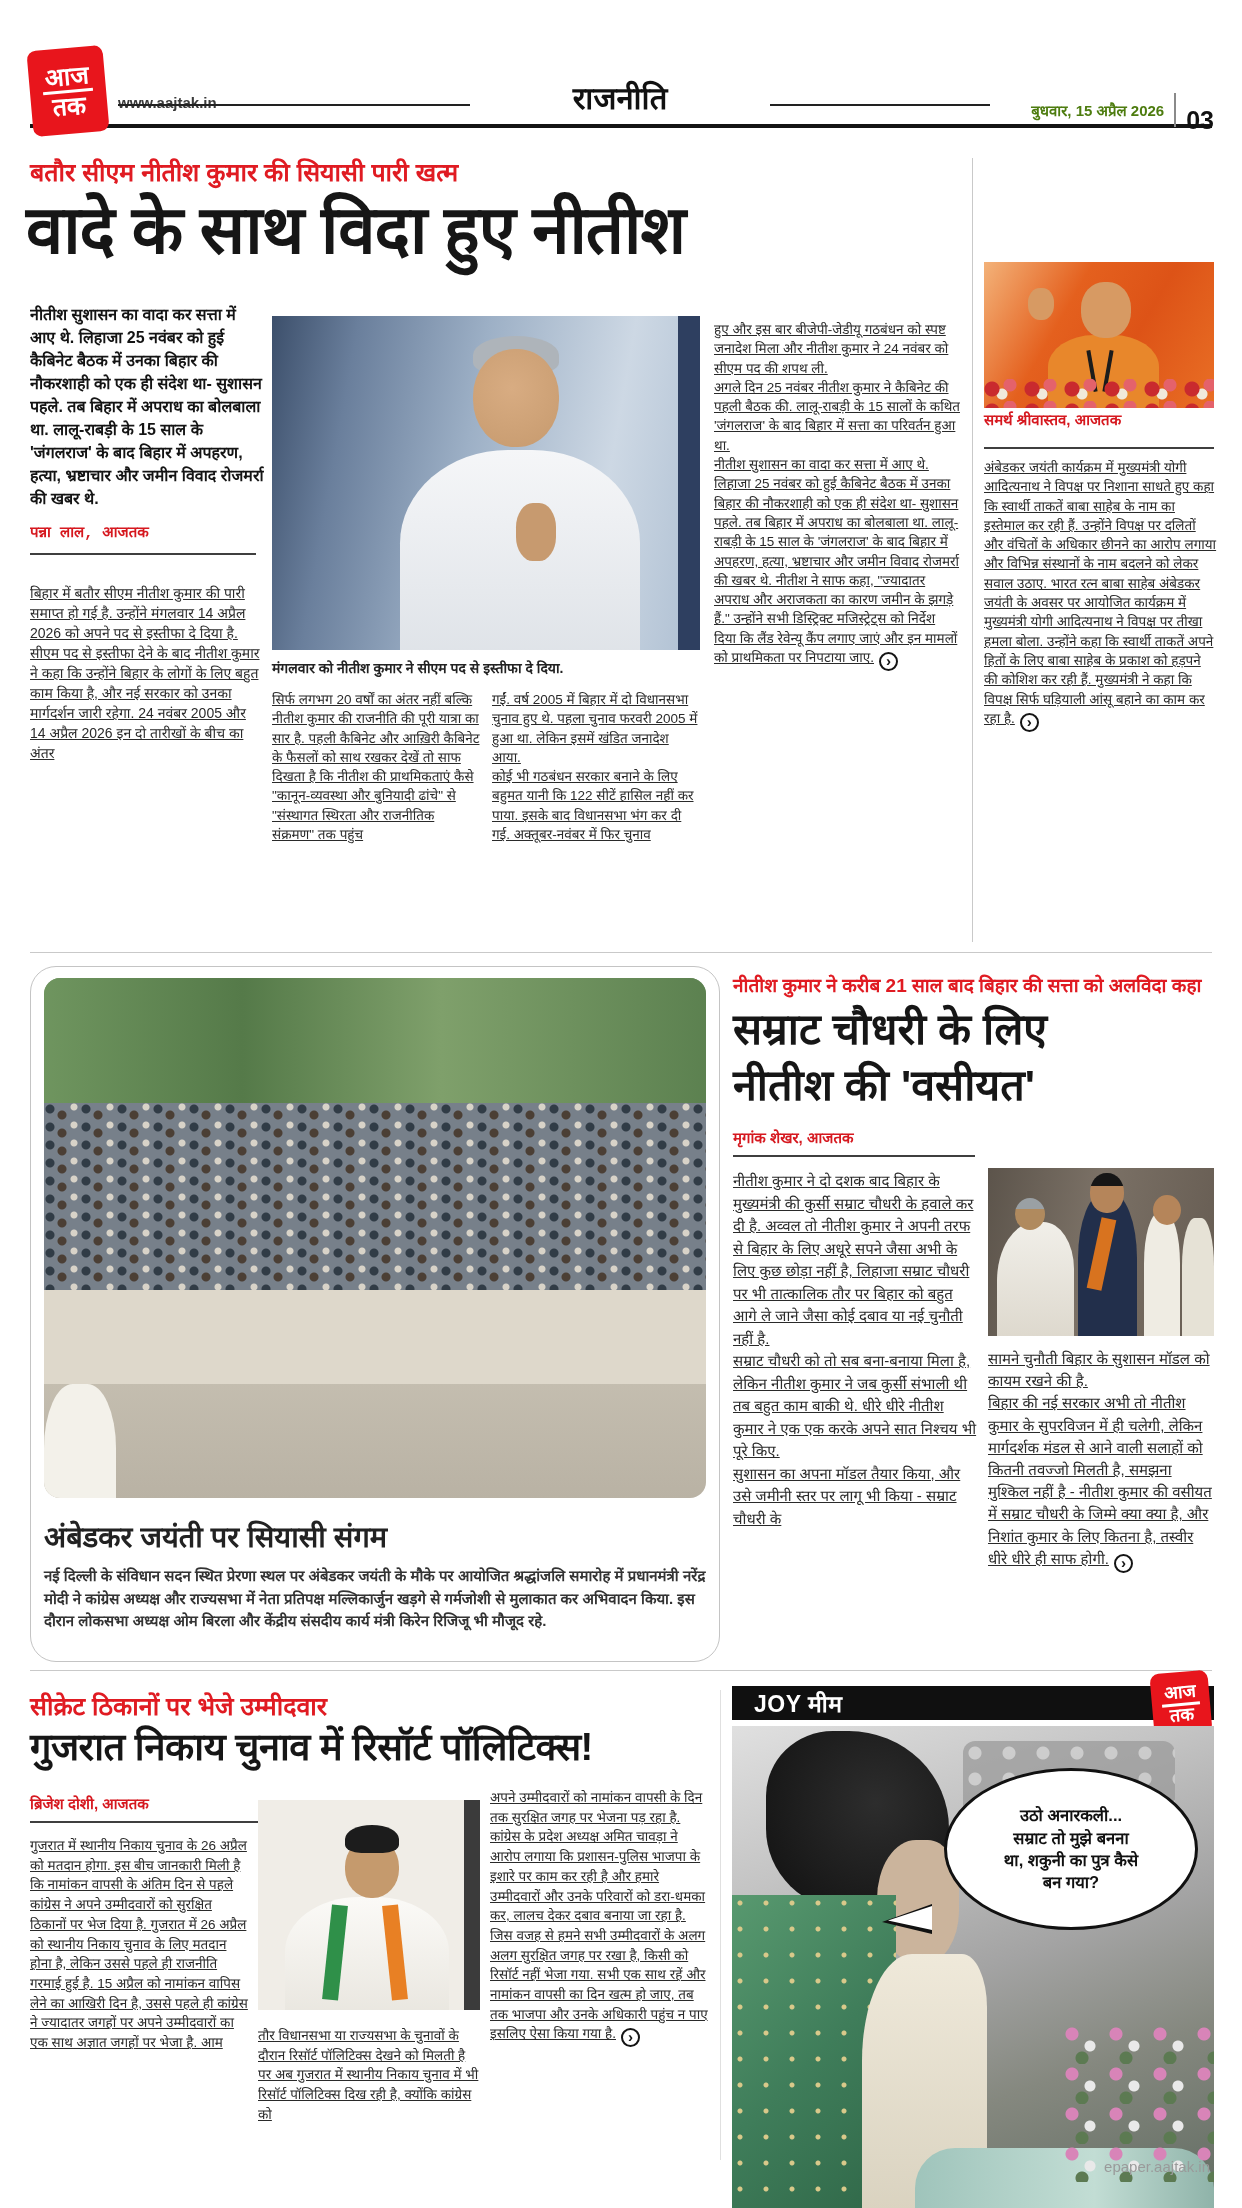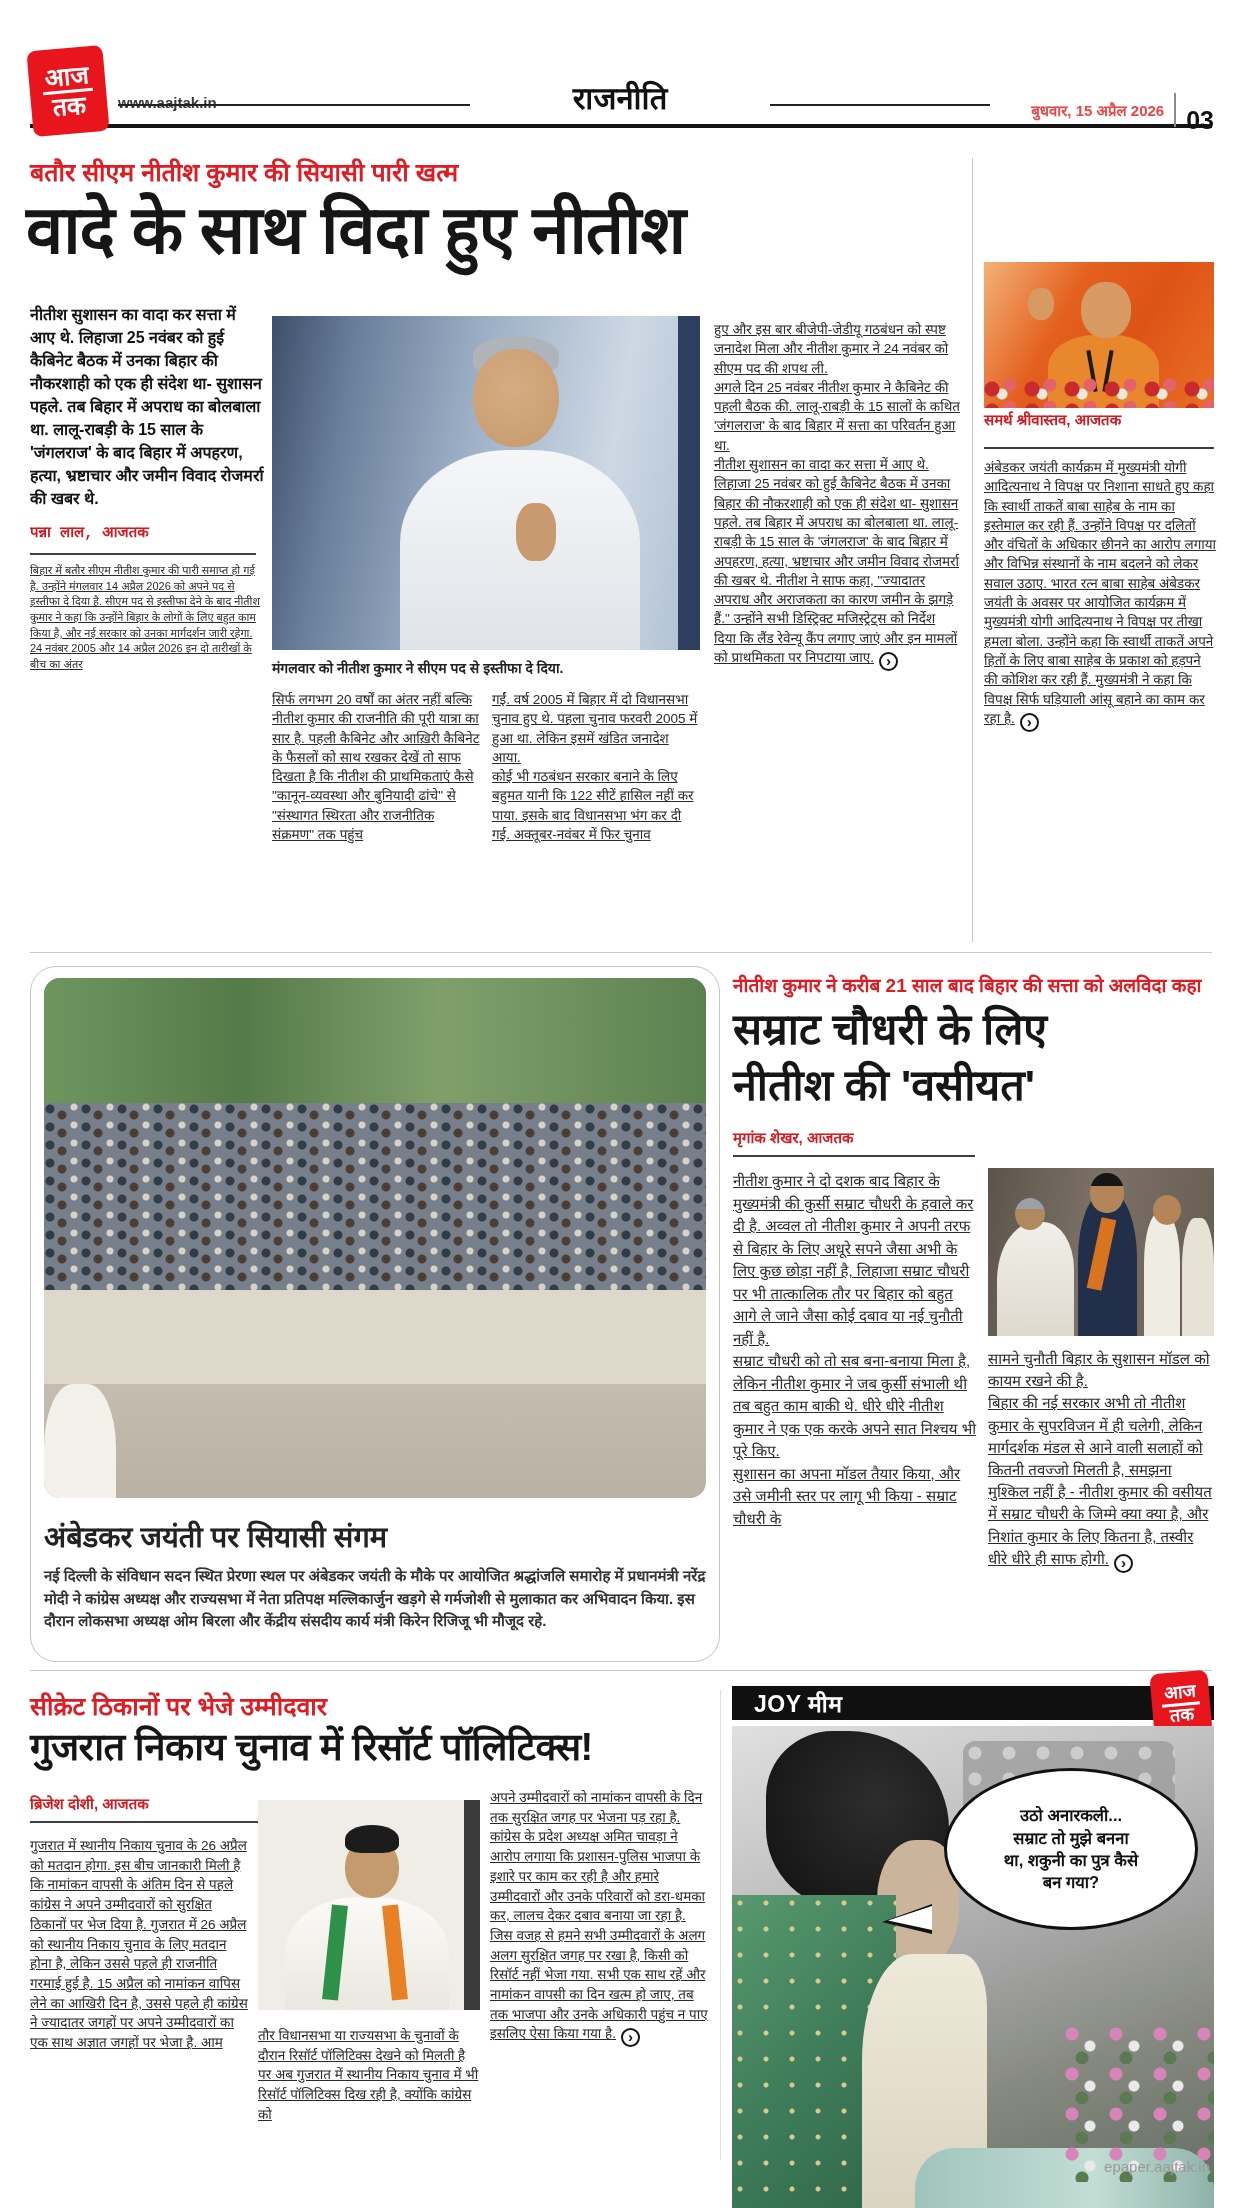--- a/index.html
+++ b/index.html
@@ -25,32 +25,32 @@
   .atlogo{background:#e8151c;border-radius:9px;transform:rotate(-5deg);display:flex;flex-direction:column;align-items:center;justify-content:center;color:#fff;font-weight:900;}
   .atlogo .l1{border-bottom:3px solid #fff;line-height:1.08;padding:0 3px;}
   .atlogo .l2{line-height:1.08;}
   
   .masthead-rule{left:30px;top:124px;width:1182px;border-top:4px solid #141414;}
   .logo-header{left:30px;top:48px;width:76px;height:86px;font-size:25px;z-index:5;}
   .website{left:118px;top:94px;font-size:15px;font-weight:700;color:#3a3a3a;}
   .hline{height:2px;background:#222;}
   .section-title{left:470px;top:76px;width:300px;text-align:center;font-size:31px;font-weight:900;color:#111;}
   .date-block{left:980px;top:84px;width:234px;display:flex;align-items:center;justify-content:flex-end;gap:10px;}
-  .date-text{font-size:15px;font-weight:800;color:#ef4444;}
+  .date-text{font-size:15px;font-weight:800;color:#4d7c0f;}
   .vbar{width:2px;height:34px;background:#8a8a8a;}
   .page-num{font-size:25px;font-weight:700;color:#111;margin-top:22px;}
   
   .kicker-main{left:30px;top:156px;font-size:25px;}
   .headline-main{left:26px;top:186px;width:935px;font-size:67px;letter-spacing:-1px;}
   .vrule-side{left:972px;top:158px;width:1px;height:784px;}
   .lead-col1{left:30px;top:303px;width:234px;height:640px;overflow:hidden;}
   .lead-intro{font-size:16px;line-height:1.44;font-weight:700;color:#141414;white-space:pre-line;}
   .lead-byline{display:block;margin-top:14px;font-family:Liberation Mono, monospace;}
   .lead-rule{margin-top:9px;width:226px;}
-  .lead-col1b{display:block;margin-top:8px;font-size:11px;line-height:1.43;}
+  .lead-col1b{display:block;margin-top:28px;font-size:14px;line-height:1.43;}
   .lead-photo{left:272px;top:316px;width:428px;height:334px;}
   .lead-caption{left:272px;top:658px;width:430px;font-size:14px;}
   .lead-col2{left:272px;top:690px;width:208px;height:252px;font-size:13.5px;line-height:1.43;overflow:hidden;}
   .lead-col3{left:492px;top:690px;width:208px;height:252px;font-size:13.5px;line-height:1.43;overflow:hidden;}
   .lead-col4{left:714px;top:320px;width:246px;height:624px;font-size:13.5px;line-height:1.43;overflow:hidden;}
   
   .side-headline{left:984px;top:158px;width:234px;font-size:32px;}
   .side-photo{left:984px;top:262px;width:230px;height:146px;}
   .side-byline{left:984px;top:410px;}
   .side-rule{left:984px;top:447px;width:230px;}

